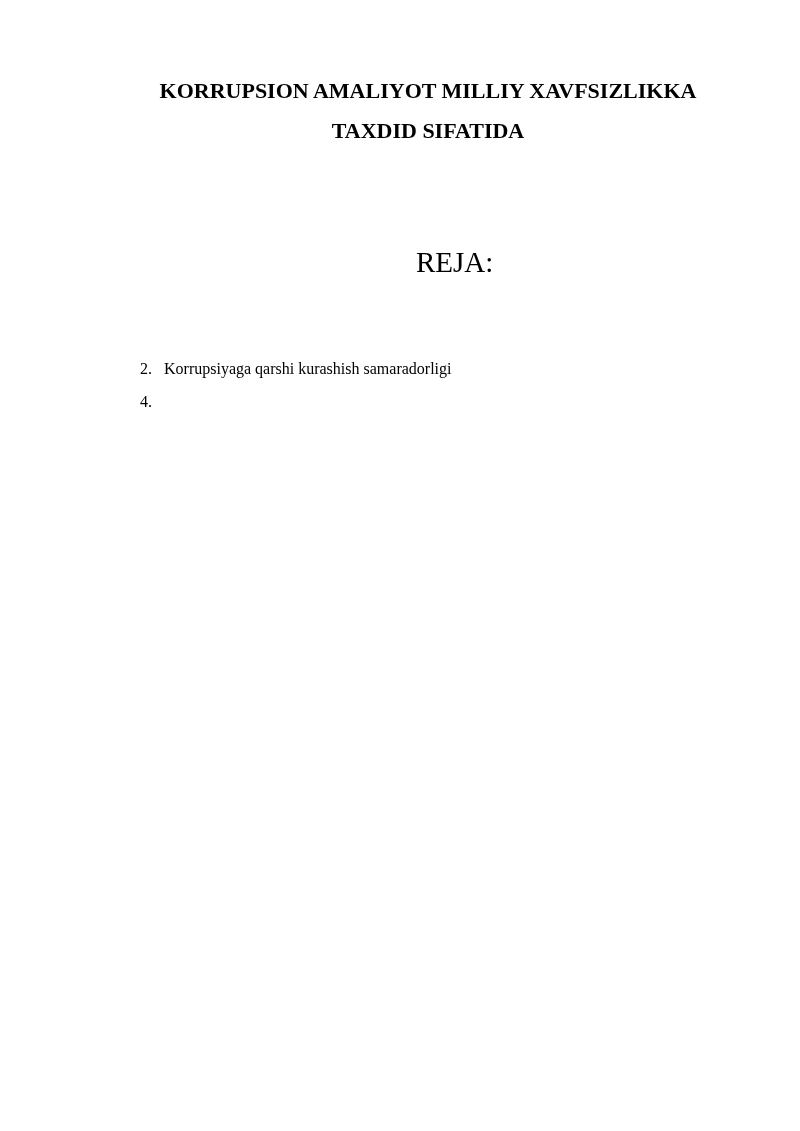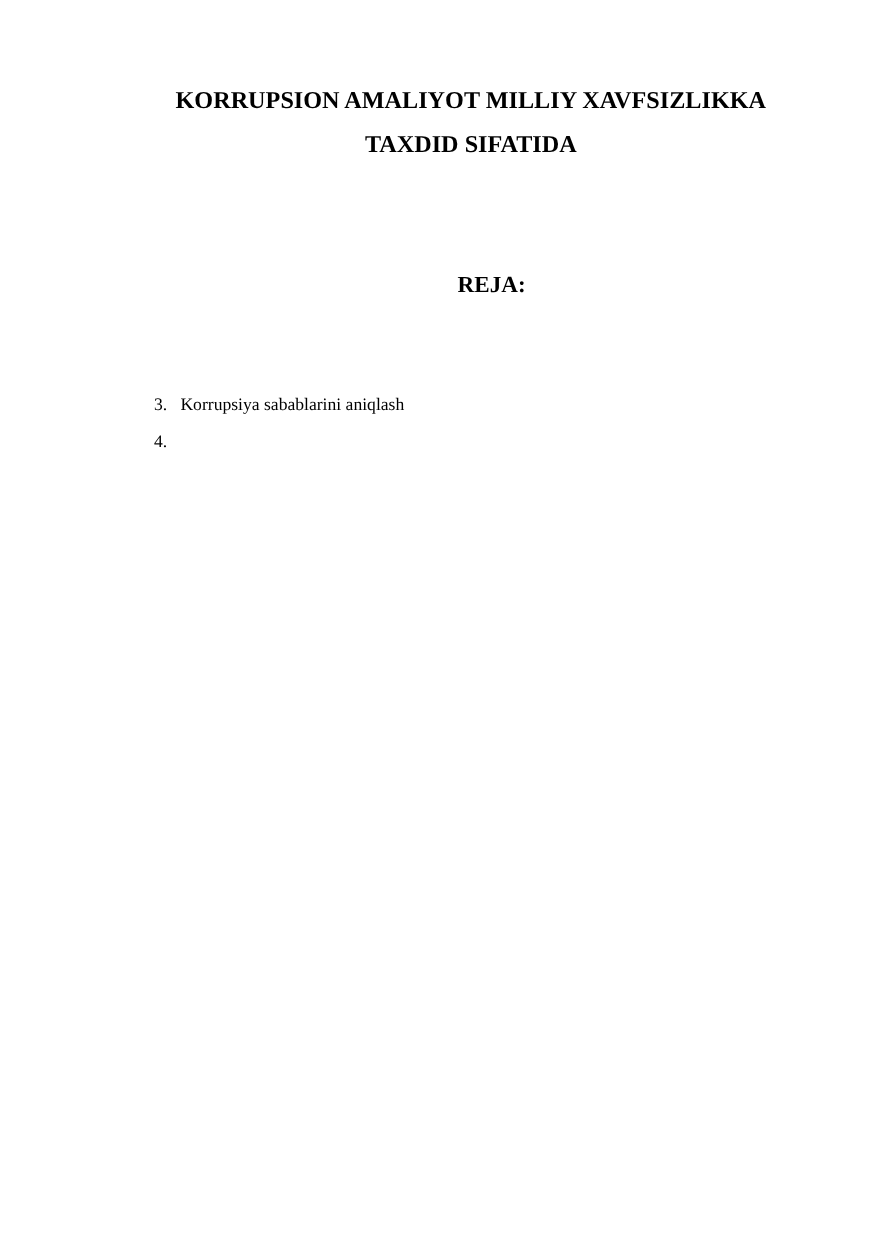--- a/index.html
+++ b/index.html
@@ -2,33 +2,33 @@
 <html><head>
 <meta charset="utf-8">
 <style>
   html, body { margin: 0; padding: 0; background: #ffffff; }
   body { width: 800px; height: 1131px; position: relative; overflow: hidden;
          font-family: "Liberation Serif", "DejaVu Serif", serif; color: #000; }
   .title { position: absolute; left: 0; width: 800px; text-align: center;
            font-weight: bold; font-size: 22px; margin: 0; }
   #t1 { top: 78px; left: 28px; }
   #t2 { top: 118px; left: 28px; }
-  .reja { position: absolute; top: 246px; left: 416px; font-weight: bold; font-size: 21px; margin: 0; }
+  .reja { position: absolute; top: 246px; left: 416px; font-weight: normal; font-size: 29px; margin: 0; }
   .plan { position: absolute; top: 358px; left: 140px; margin: 0; padding: 0; list-style: none; font-size: 16px; }
   .plan li { height: 33px; line-height: 22px; }
   .num { display: inline-block; width: 24px; }
 </style>
 </head>
 <body>
 
 <h1 id="t1" class="title">KORRUPSION AMALIYOT MILLIY XAVFSIZLIKKA</h1>
 <h1 id="t2" class="title">TAXDID SIFATIDA</h1>
 
 <h2 class="reja">REJA:</h2>
 
 <ol class="plan">
   <li>
-    <span class="num">3.</span><span>Korrupsiya sabablarini aniqlash</span>
+    <span class="num">2.</span><span>Korrupsiyaga qarshi kurashish samaradorligi</span>
   </li>
   <li>
     <span class="num">4.</span><span></span>
   </li>
 </ol>
 
 </body></html>

